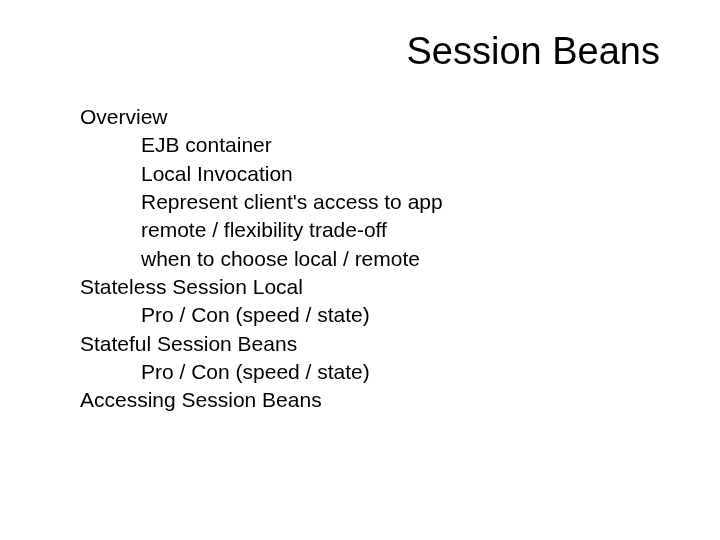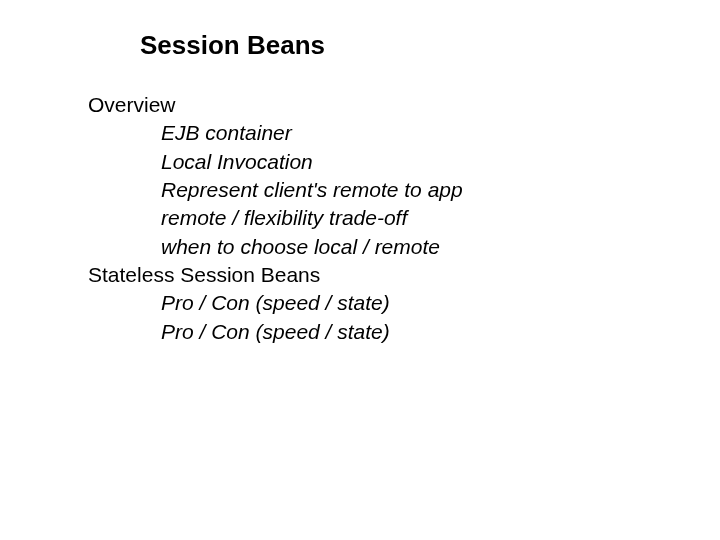--- a/index.html
+++ b/index.html
@@ -11,48 +11,49 @@
     font-family: Arial, Helvetica, sans-serif;
     color: #000000;
   }
   .slide {
     box-sizing: border-box;
     width: 720px;
     height: 540px;
     padding: 30px 60px 30px 60px;
   }
   .title {
-    font-size: 26px;
-    font-weight: bold;
-    text-align: left;
+    font-size: 38px;
+    font-weight: normal;
+    text-align: right;
     margin: 0 0 30px 0;
     padding-left: 80px;
   }
   .body {
     font-size: 21px;
     line-height: 1.35;
     padding-left: 20px;
   }
   .lvl0 {
-    margin-left: 8px;
+    margin-left: 0;
   }
   .lvl1 {
-    margin-left: 81px;
-    font-style: italic;
+    margin-left: 61px;
   }
 </style>
 </head>
 <body>
 
 <div class="slide">
   <h1 class="title">Session Beans</h1>
   <div class="body">
     <div class="lvl0">Overview</div>
     <div class="lvl1">EJB container</div>
     <div class="lvl1">Local Invocation</div>
-    <div class="lvl1">Represent client's remote to app</div>
+    <div class="lvl1">Represent client's access to app</div>
     <div class="lvl1">remote / flexibility trade-off</div>
     <div class="lvl1">when to choose local / remote</div>
-    <div class="lvl0">Stateless Session Beans</div>
+    <div class="lvl0">Stateless Session Local</div>
     <div class="lvl1">Pro / Con (speed / state)</div>
+    <div class="lvl0">Stateful Session Beans</div>
     <div class="lvl1">Pro / Con (speed / state)</div>
+    <div class="lvl0">Accessing Session Beans</div>
   </div>
 </div>
 
 </body></html>

